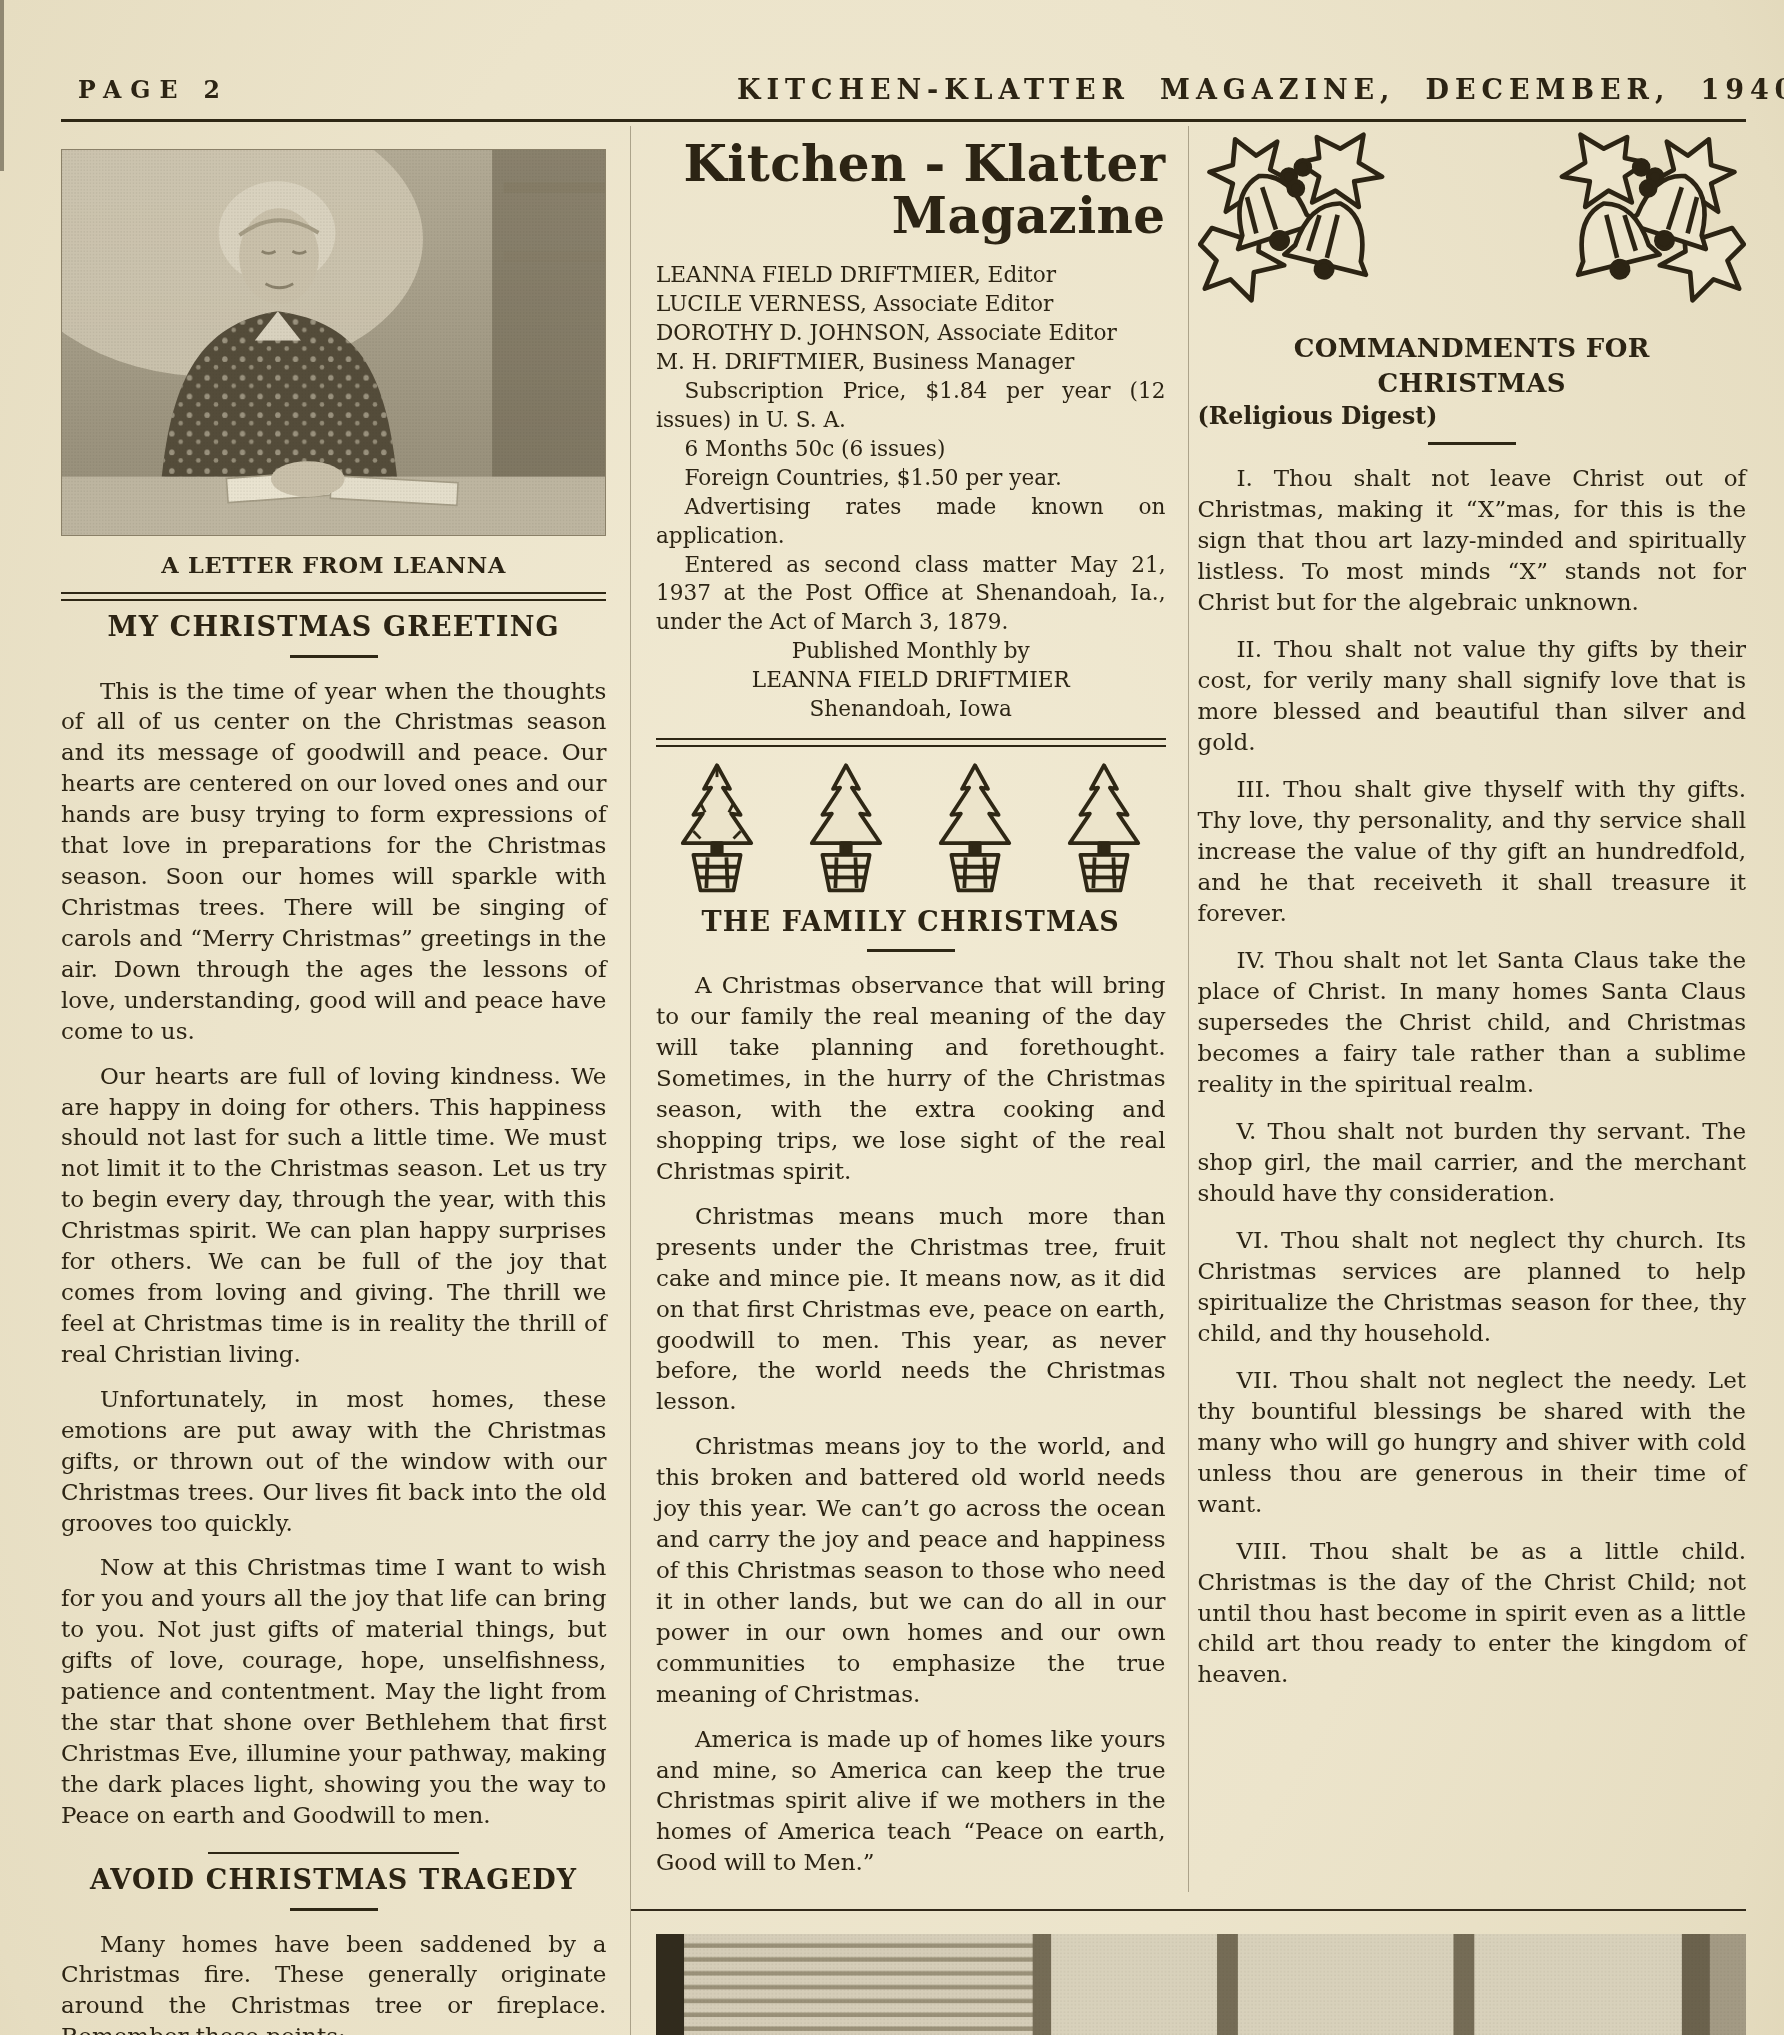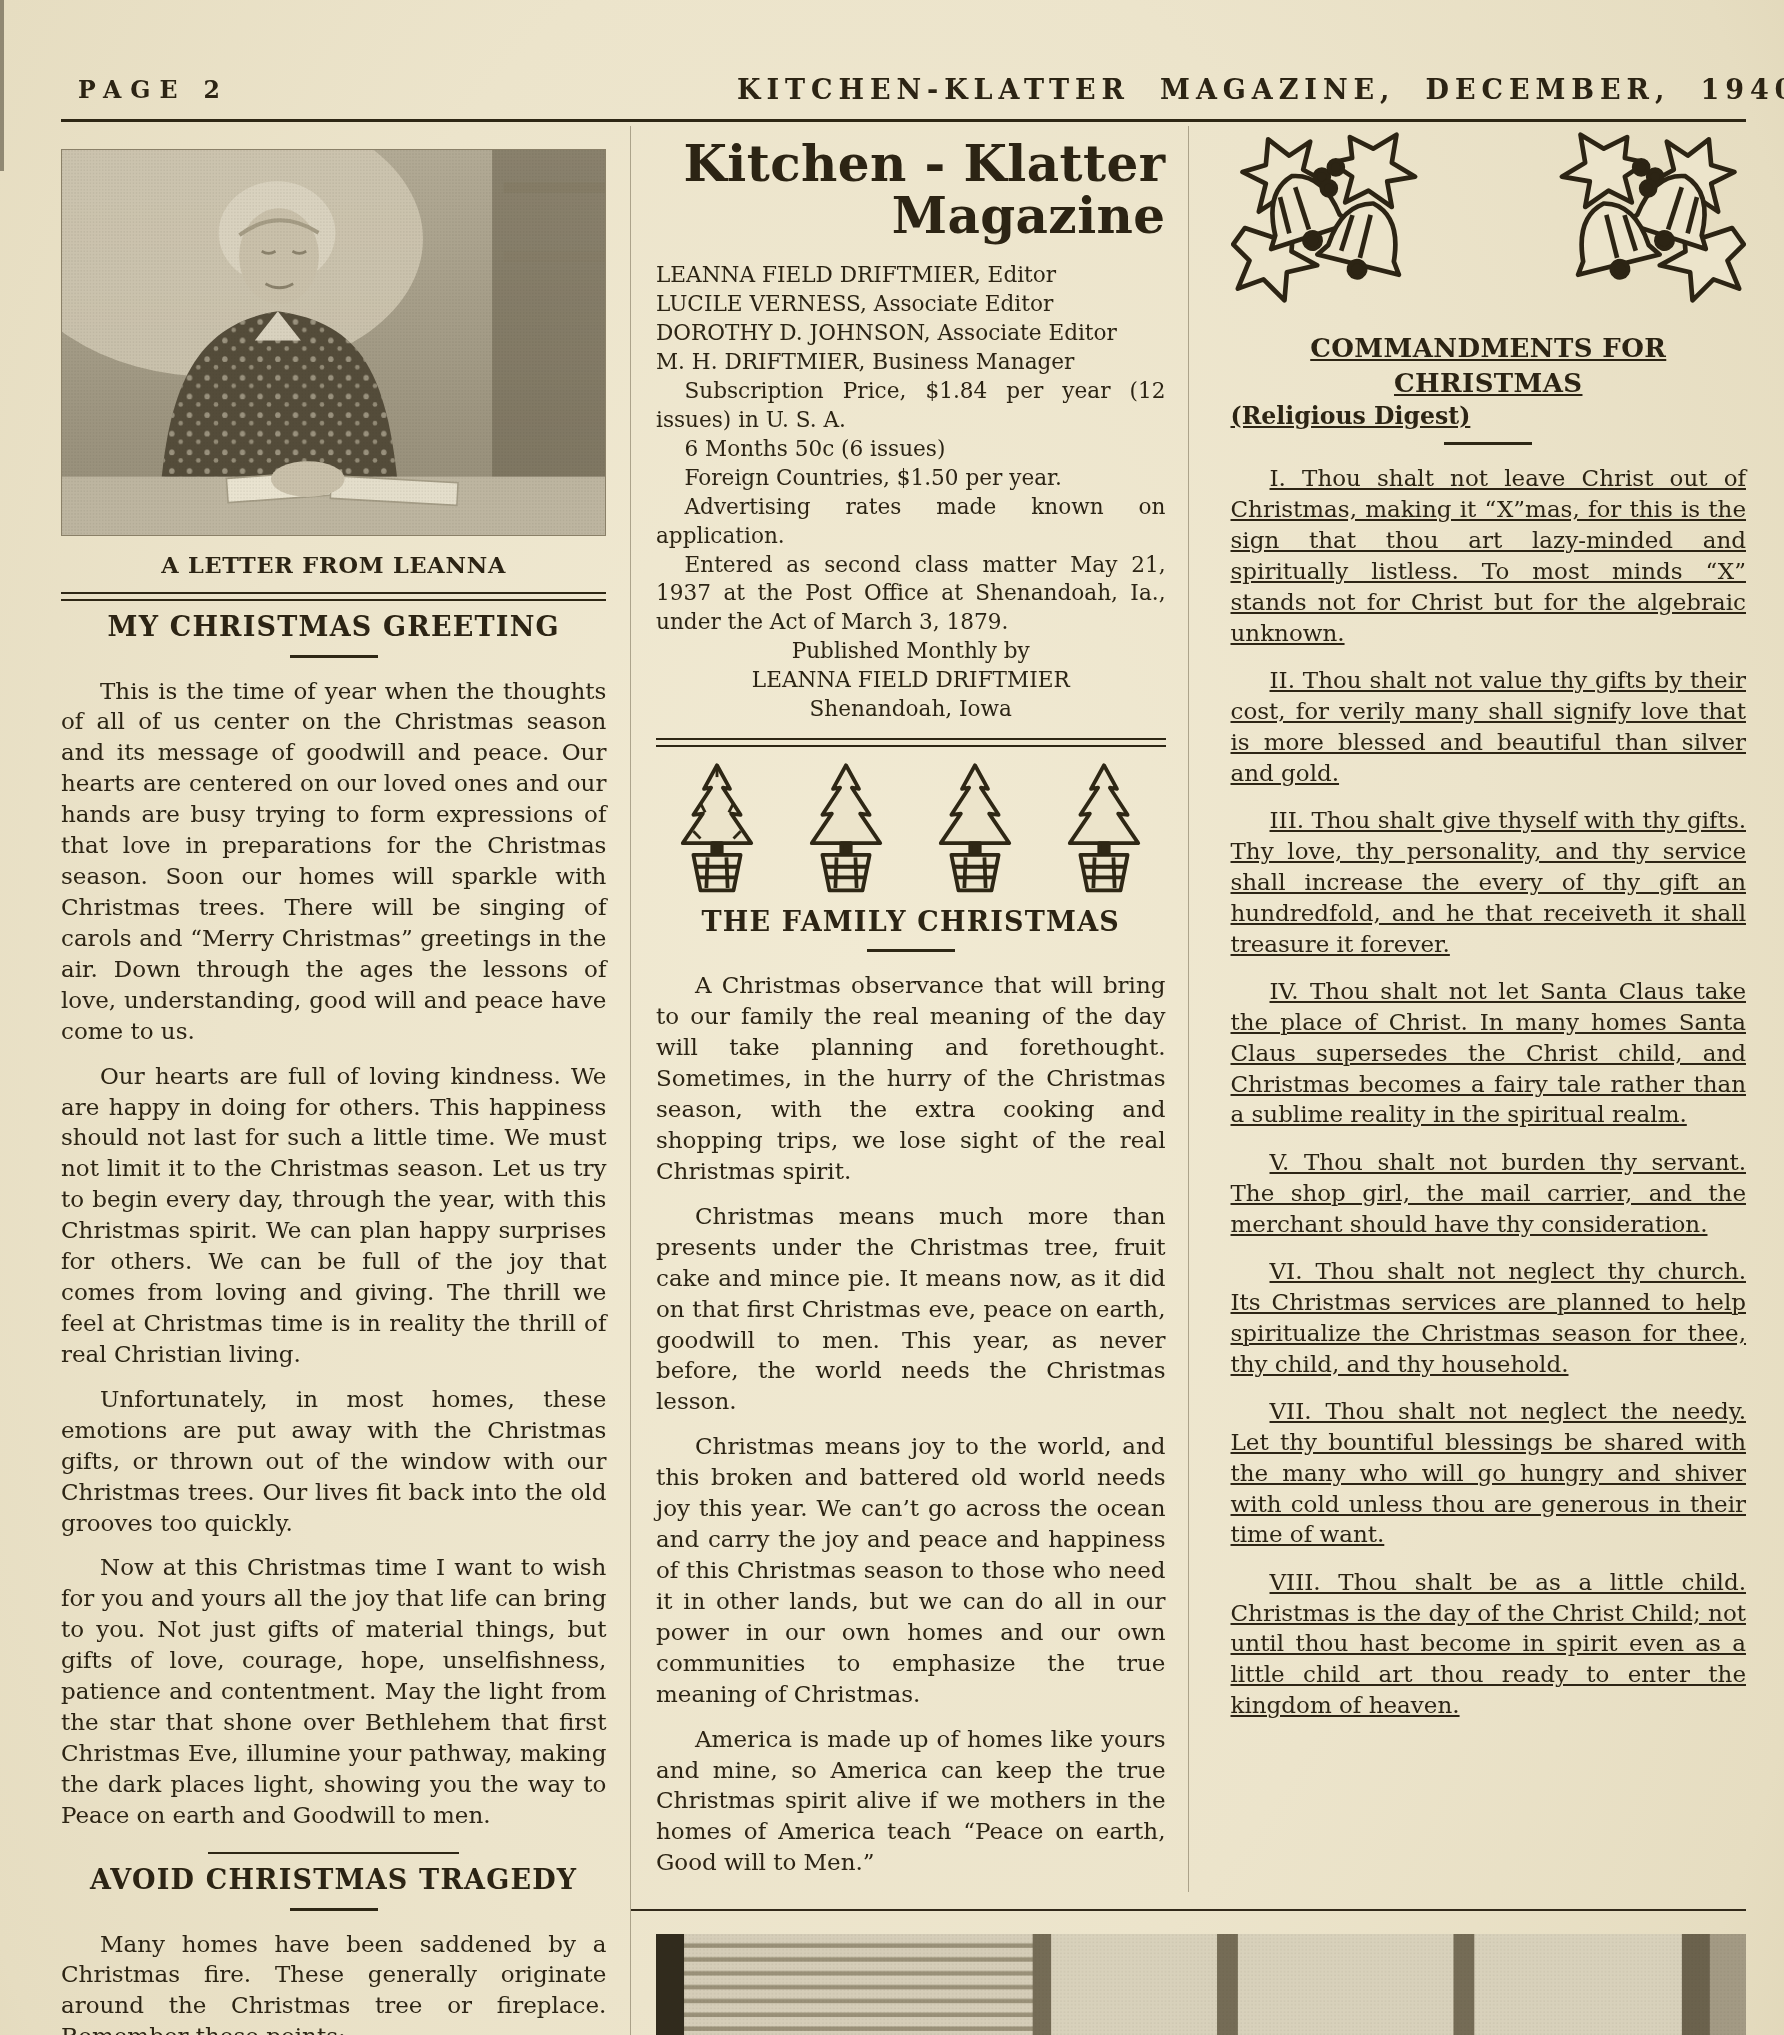--- a/index.html
+++ b/index.html
@@ -20,21 +20,21 @@
   .hdr{position:relative;height:45px;}
   .hdr .pageno{position:absolute;left:17px;top:9px;font-weight:bold;font-size:23.6px;letter-spacing:.38em;}
   .hdr .title{position:absolute;left:676px;top:7.3px;font-weight:bold;font-size:27px;letter-spacing:.22em;word-spacing:.55em;white-space:nowrap;}
   .header-rule{border-top:3.7px solid #2e2715;margin:7.3px 0 0 0;}
 
   
   .content{display:grid;grid-template-columns:570px 1fr 1fr;grid-template-rows:auto auto;column-gap:0;margin-top:3.3px;}
   .col{min-width:0;}
   .col-left{grid-column:1;grid-row:1 / span 2;border-right:1.2px solid rgba(66,55,32,.38);padding-right:23.6px;}
   .col-mid{grid-column:2;grid-row:1;border-right:1.2px solid rgba(66,55,32,.38);padding:0 22px 0 25px;}
-  .col-right{grid-column:3;grid-row:1;padding-left:42px;text-decoration:underline;}
+  .col-right{grid-column:3;grid-row:1;padding-left:9px;}
   .photo-block{grid-column:2 / span 2;grid-row:2;padding-left:25px;margin-top:17px;border-top:2.4px solid #32291a;padding-top:23px;}
 
   
   p.body{font-size:23px;line-height:1.345;text-align:justify;text-indent:39px;margin:0 0 4.1px 0;}
   p.body.sp{margin-bottom:14px;}
   h2.art{font-size:27px;font-weight:bold;text-align:center;letter-spacing:1.2px;margin:10.6px 0 0 0;}
   .head-rule{width:88px;border-top:3.3px solid #2e2715;margin:12.2px auto 18px auto;}
   .sep-rule{width:46%;border-top:2.4px solid #2e2715;margin:21px auto 4.1px auto;}
   .double-rule{border-top:2.8px solid #2e2715;border-bottom:2.8px solid #2e2715;height:4.9px;margin:14px 0 10.6px 0;}
 
@@ -270,21 +270,21 @@
 
       <h2 class="cmd-head">
         <span>COMMANDMENTS FOR</span><br>
         <span>CHRISTMAS</span>
       </h2>
       <div class="cmd-sub">(Religious Digest)</div>
       <div class="head-rule"></div>
 
       <p class="cmd">I.  Thou shalt not leave Christ out of Christmas, making it “X”mas, for this is the sign that thou art lazy-minded and spiritually listless. To most minds “X” stands not for Christ but for the algebraic unknown.</p>
       <p class="cmd">II.  Thou shalt not value thy gifts by their cost, for verily many shall signify love that is more blessed and beautiful than silver and gold.</p>
-      <p class="cmd">III.  Thou shalt give thyself with thy gifts. Thy love, thy personality, and thy service shall increase the every of thy gift an hundredfold, and he that receiveth it shall treasure it forever.</p>
+      <p class="cmd">III.  Thou shalt give thyself with thy gifts. Thy love, thy personality, and thy service shall increase the value of thy gift an hundredfold, and he that receiveth it shall treasure it forever.</p>
       <p class="cmd">IV.  Thou shalt not let Santa Claus take the place of Christ. In many homes Santa Claus supersedes the Christ child, and Christmas becomes a fairy tale rather than a sublime reality in the spiritual realm.</p>
       <p class="cmd">V.  Thou shalt not burden thy servant. The shop girl, the mail carrier, and the merchant should have thy consideration.</p>
       <p class="cmd">VI.  Thou shalt not neglect thy church. Its Christmas services are planned to help spiritualize the Christmas season for thee, thy child, and thy household.</p>
       <p class="cmd">VII.  Thou shalt not neglect the needy. Let thy bountiful blessings be shared with the many who will go hungry and shiver with cold unless thou are generous in their time of want.</p>
       <p class="cmd">VIII.  Thou shalt be as a little child. Christmas is the day of the Christ Child; not until thou hast become in spirit even as a little child art thou ready to enter the kingdom of heaven.</p>
     </section>
 
     <section class="photo-block">
       <svg viewBox="0 0 2720 1800" preserveAspectRatio="none" aria-hidden="true">
         <defs>

